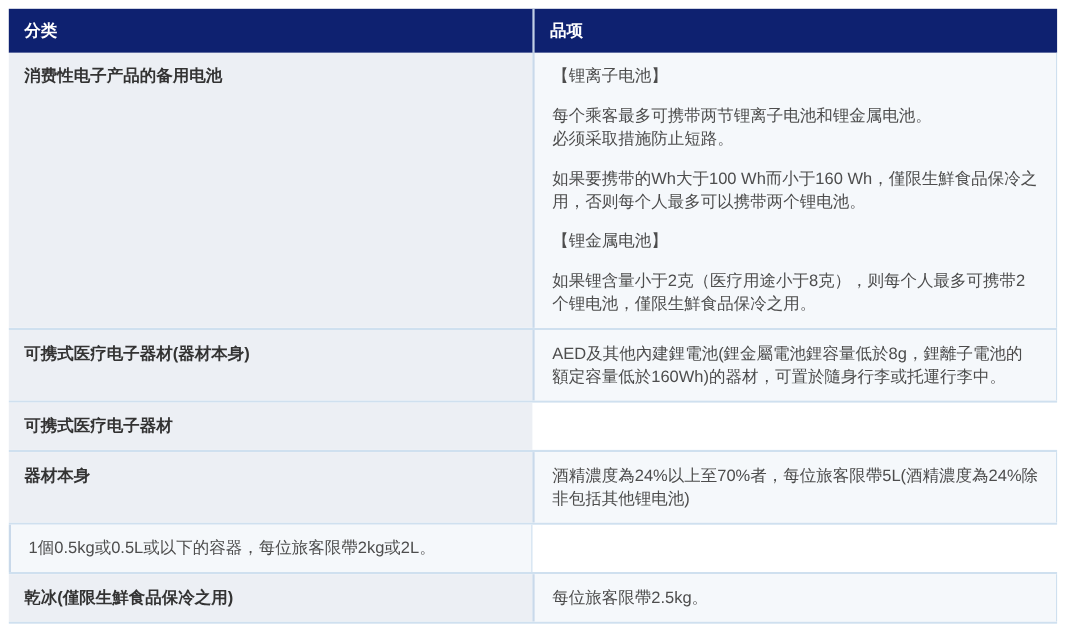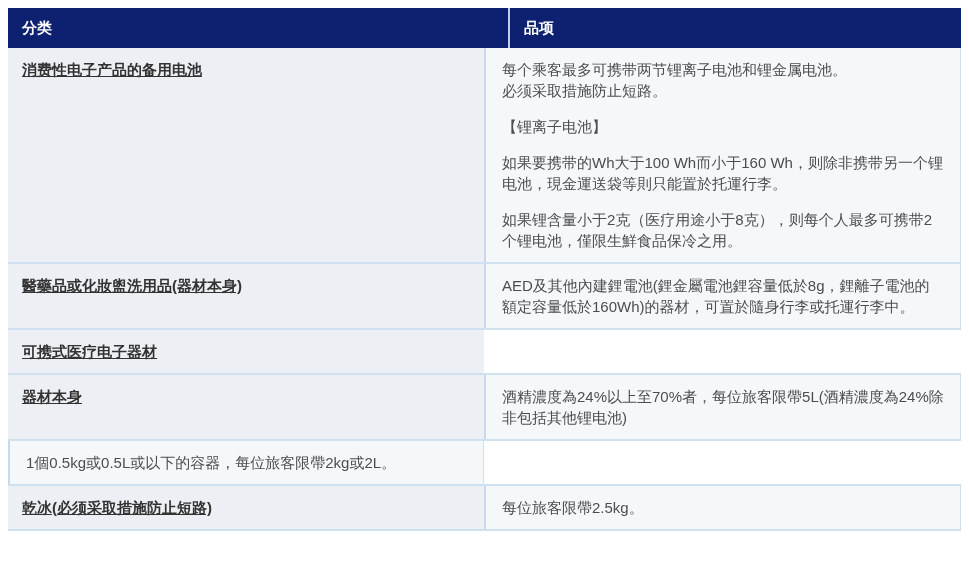--- a/index.html
+++ b/index.html
@@ -19,25 +19,25 @@
     font-family:"Liberation Sans","DejaVu Sans",sans-serif;
   }
   .page{padding:8px;}
   .table{width:953px;}
   .row{display:grid;grid-template-columns:476px 477px;}
   .row.header{
     background:var(--header-bg);color:var(--header-text);
     font-weight:bold;font-size:15px;height:40px;
   }
   .row.header .cell{display:flex;align-items:center;padding:0 14px;}
-  .row.header .item{border-left:2px solid var(--header-divider);margin-left:24px;}
+  .row.header .item{border-left:2px solid var(--header-divider);}
   .row.body{border-bottom:2px solid var(--row-border);font-size:15px;line-height:21px;}
   .row.body .cell{padding:11px 14px;}
   .row.body .cat{
-    background:var(--cell-cat-bg);color:var(--cat-text);font-weight:bold;text-decoration:underline;
+    background:var(--cell-cat-bg);color:var(--cat-text);font-weight:bold;
   }
   .row.body .item{
     background:var(--cell-item-bg);color:var(--item-text);
     border-left:2px solid var(--col-divider);padding:11px 16px;
     border-right:1px solid var(--row-border);
   }
   .row.body .item p{margin:0 0 15px 0;}
   .row.body .item p:last-child{margin-bottom:0;}
   sup{font-size:11px;margin-left:8px;}
 </style>
@@ -47,48 +47,49 @@
 <div class="page">
   <div class="table">
     <div class="row header">
       <div class="cell cat">分类</div>
       <div class="cell item">品项</div>
     </div>
     <div id="rows">
         <div class="row body">
           <div class="cell cat">消费性电子产品的备用电池</div>
           <div class="cell item">
+            <p>【锂离子电池】</p>
             <p>每个乘客最多可携带两节锂离子电池和锂金属电池。<br>必须采取措施防止短路。</p>
-            <p>【锂离子电池】</p>
-            <p>如果要携带的Wh大于100 Wh而小于160 Wh，则除非携带另一个锂电池，現金運送袋等則只能置於托運行李。</p>
+            <p>如果要携带的Wh大于100 Wh而小于160 Wh，僅限生鮮食品保冷之用，否则每个人最多可以携带两个锂电池。</p>
+            <p>【锂金属电池】</p>
             <p>如果锂含量小于2克（医疗用途小于8克），则每个人最多可携带2个锂电池，僅限生鮮食品保冷之用。</p>
           </div>
         </div>
         <div class="row body">
-          <div class="cell cat">醫藥品或化妝盥洗用品(器材本身)</div>
+          <div class="cell cat">可携式医疗电子器材(器材本身)</div>
           <div class="cell item">
             <p>AED及其他內建鋰電池(鋰金屬電池鋰容量低於8g，鋰離子電池的額定容量低於160Wh)的器材，可置於隨身行李或托運行李中。</p>
           </div>
         </div>
         <div class="row body">
           <div class="cell cat">可携式医疗电子器材</div>
         </div>
         <div class="row body">
           <div class="cell cat">器材本身</div>
           <div class="cell item">
             <p>酒精濃度為24%以上至70%者，每位旅客限帶5L(酒精濃度為24%除非包括其他锂电池)</p>
           </div>
         </div>
         <div class="row body">
           <div class="cell item">
             <p>1個0.5kg或0.5L或以下的容器，每位旅客限帶2kg或2L。</p>
           </div>
         </div>
         <div class="row body">
-          <div class="cell cat">乾冰(必须采取措施防止短路)</div>
+          <div class="cell cat">乾冰(僅限生鮮食品保冷之用)</div>
           <div class="cell item">
             <p>每位旅客限帶2.5kg。</p>
           </div>
         </div>
       </div>
 
   </div>
 </div>
 
 </body></html>

